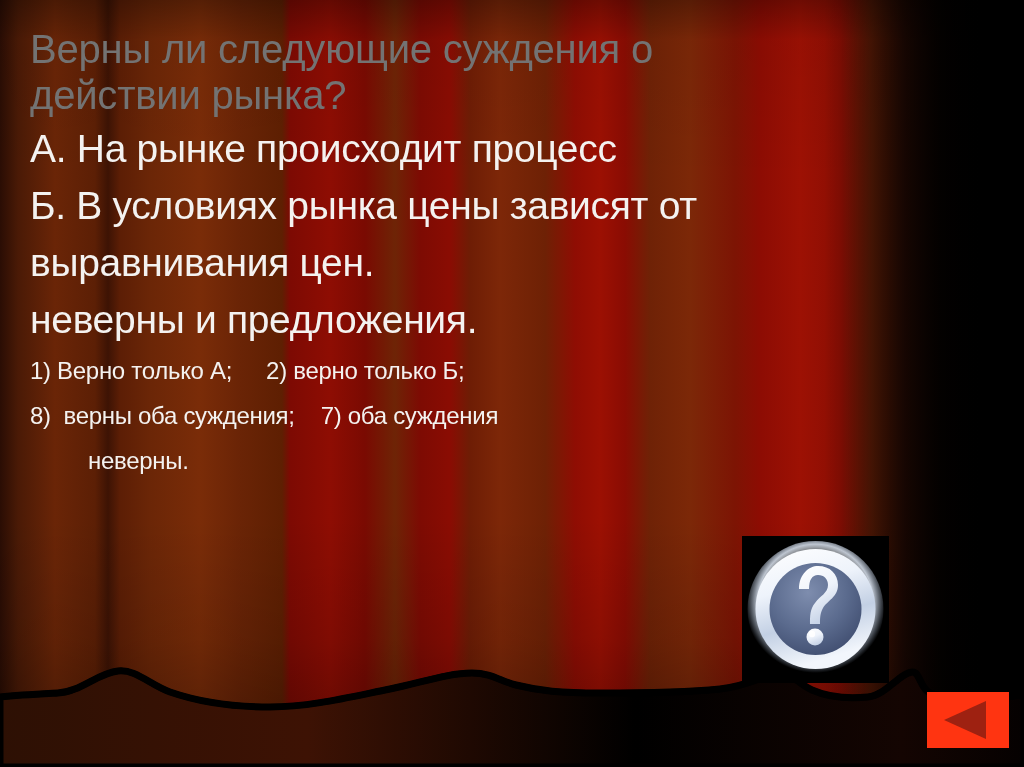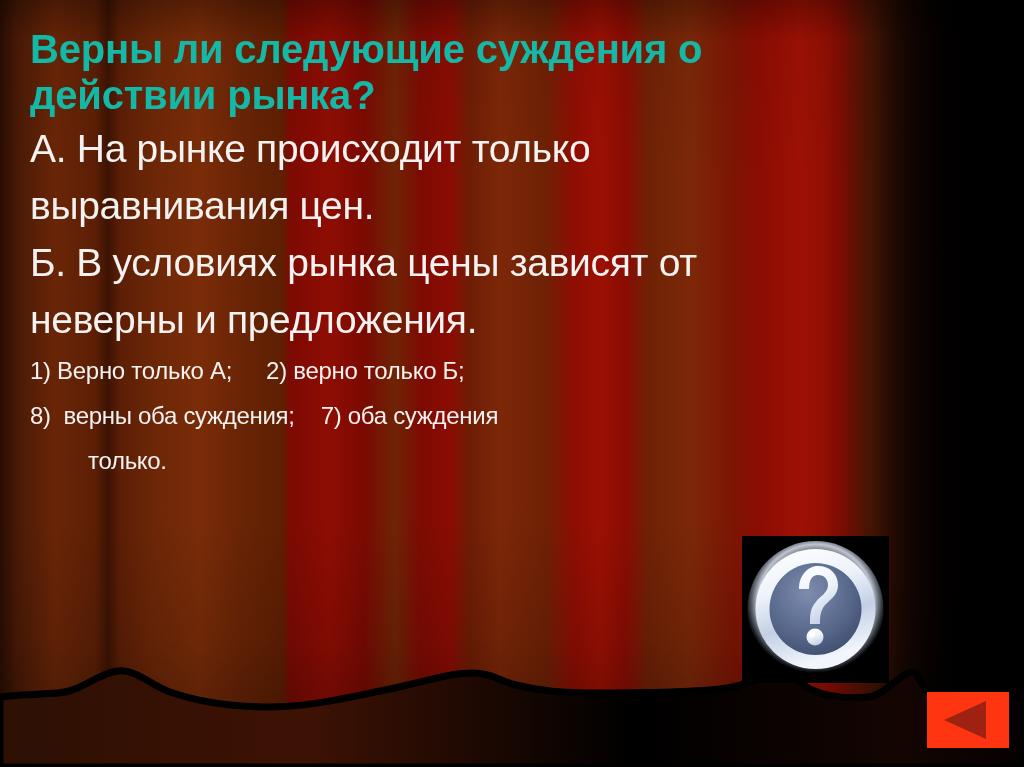--- a/index.html
+++ b/index.html
@@ -89,24 +89,24 @@
   .ground svg { display: block; width: 100%; height: 100%; }
 
   
   .content {
     position: absolute;
     left: 30px;
     top: 26px;
     width: 960px;
   }
   .heading {
-    color: #14b8a6;
+    color: #737373;
     font-size: 40px;
     line-height: 46px;
-    font-weight: bold;
+    font-weight: normal;
     letter-spacing: -0.2px;
     margin: 0 0 2px 0;
     max-width: 680px;
   }
   .line {
     color: #f4f2f0;
     font-size: 39px;
     line-height: 57px;
     font-weight: normal;
     white-space: pre;
@@ -187,33 +187,33 @@
                C492,36 500,44 516,48 C540,54 560,56 600,56 C640,56 690,55 720,52
                C748,49 760,40 778,36 C790,33 796,46 812,53 C828,60 848,62 868,60
                C886,58 900,36 912,35 C920,34 920,52 930,56 C950,64 990,62 1024,58" fill="none" stroke="#000000" stroke-width="6" stroke-linecap="round"></path>
     </svg>
   </div>
 
   <div class="content">
 
     <div class="heading">Верны ли следующие суждения о действии рынка?</div>
 
-    <div class="line">А. На рынке происходит только</div>
+    <div class="line">А. На рынке происходит процесс</div>
+
+    <div class="line">Б. В условиях рынка цены зависят от</div>
 
     <div class="line">выравнивания цен.</div>
 
-    <div class="line">Б. В условиях рынка цены зависят от</div>
-
     <div class="line">неверны и предложения.</div>
 
     <div class="line opt"><span>1) Верно только А;</span><span class="sp-wide"></span><span>2) верно только Б;</span></div>
 
     <div class="line opt"><span>8)  верны оба суждения;</span><span class="sp-med"></span><span>7) оба суждения</span></div>
 
-    <div class="line opt indent">только.</div>
+    <div class="line opt indent">неверны.</div>
   </div>
 
   <div class="qmark">
     <svg width="147" height="147" viewBox="0 0 147 147" aria-hidden="true">
       <defs>
         <radialGradient id="glow" cx="50%" cy="45%" r="52%">
           <stop offset="62%" stop-color="#ffffff" stop-opacity="0"></stop>
           <stop offset="82%" stop-color="#dfe8f5" stop-opacity="0.85"></stop>
           <stop offset="100%" stop-color="#9fb1cc" stop-opacity="0"></stop>
         </radialGradient>

